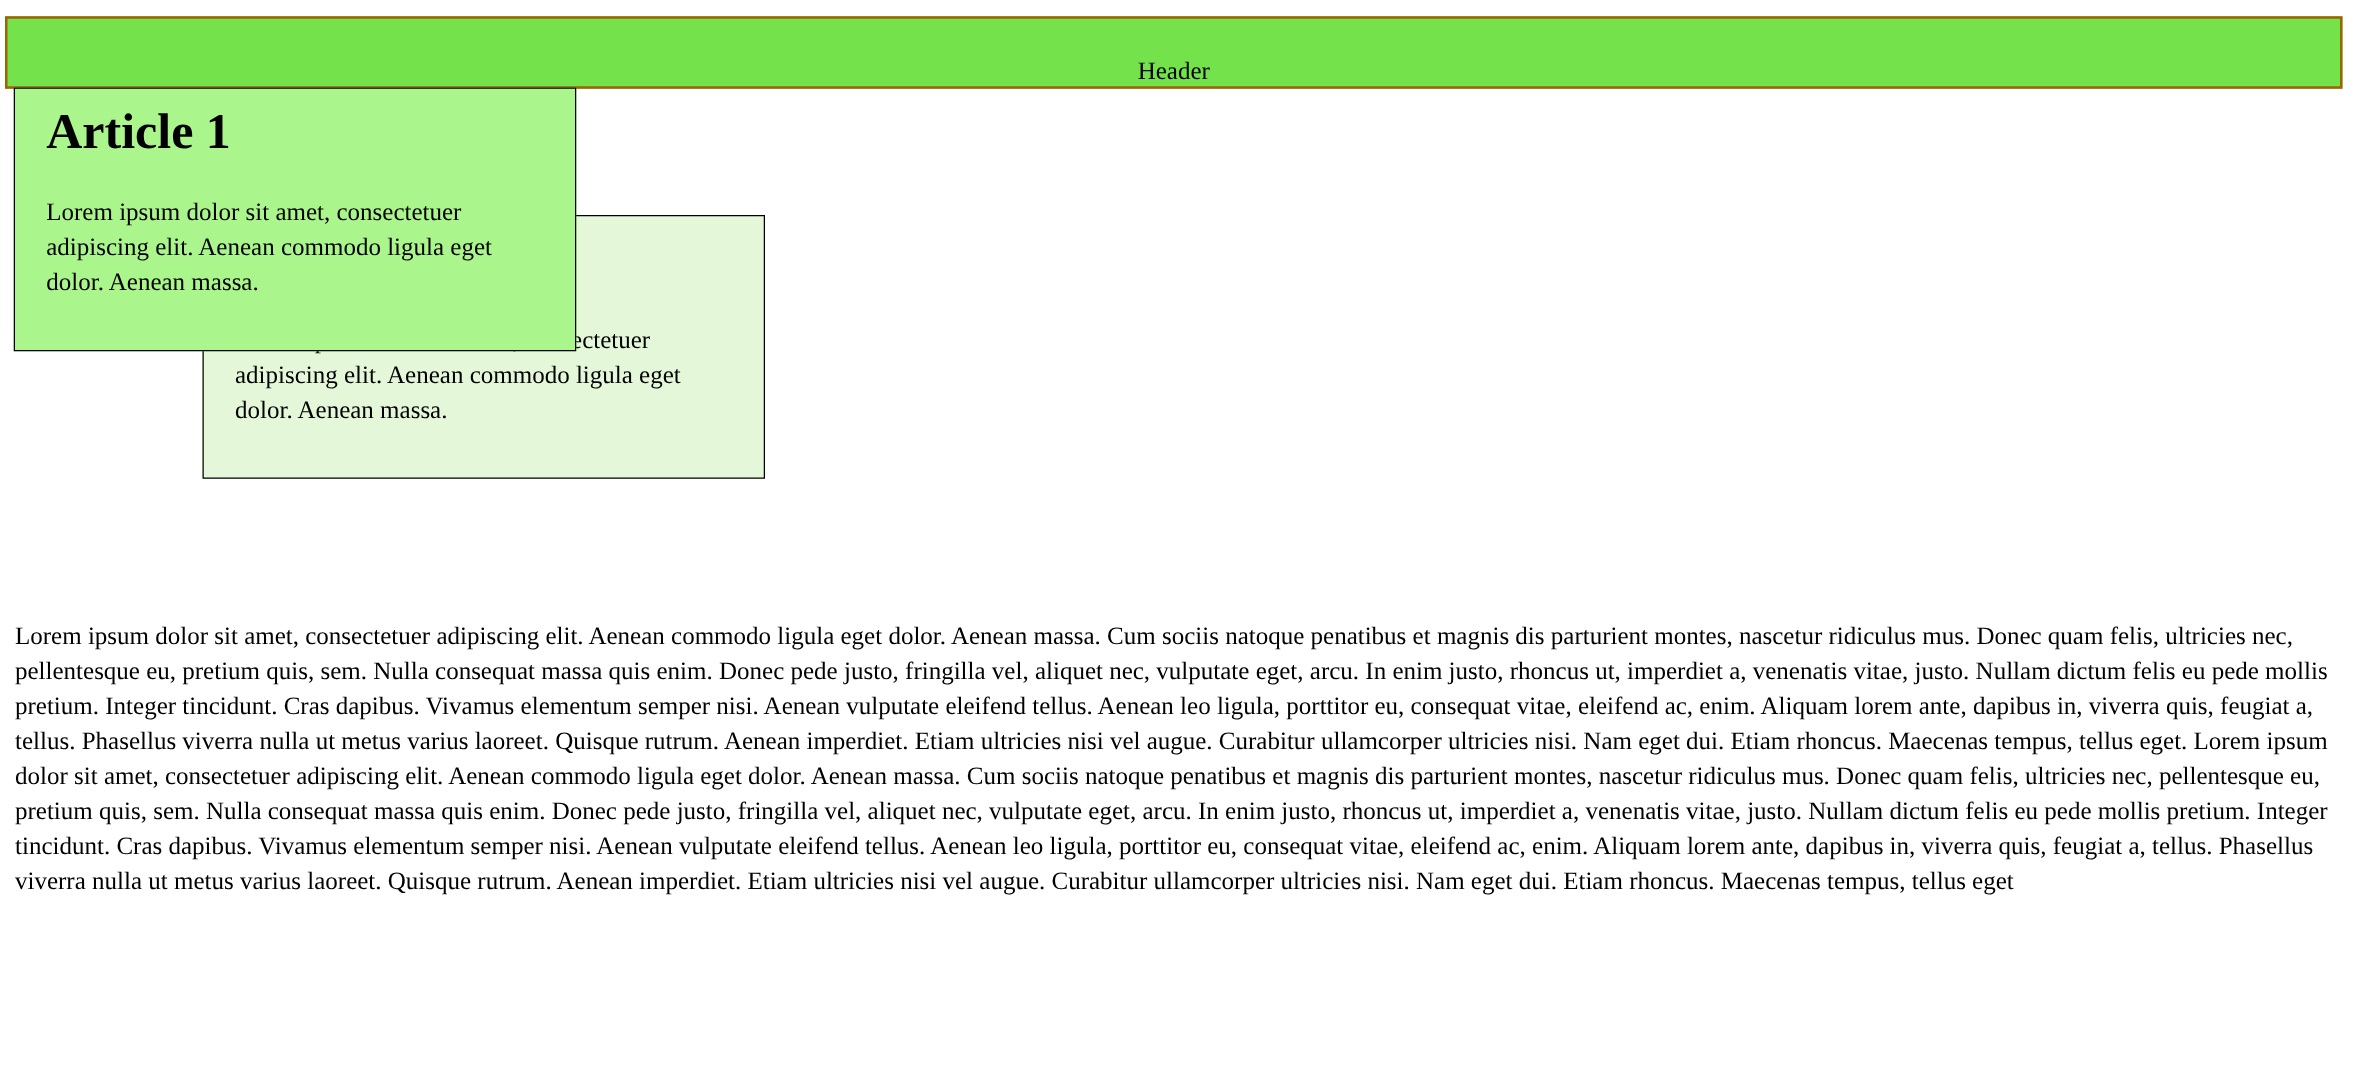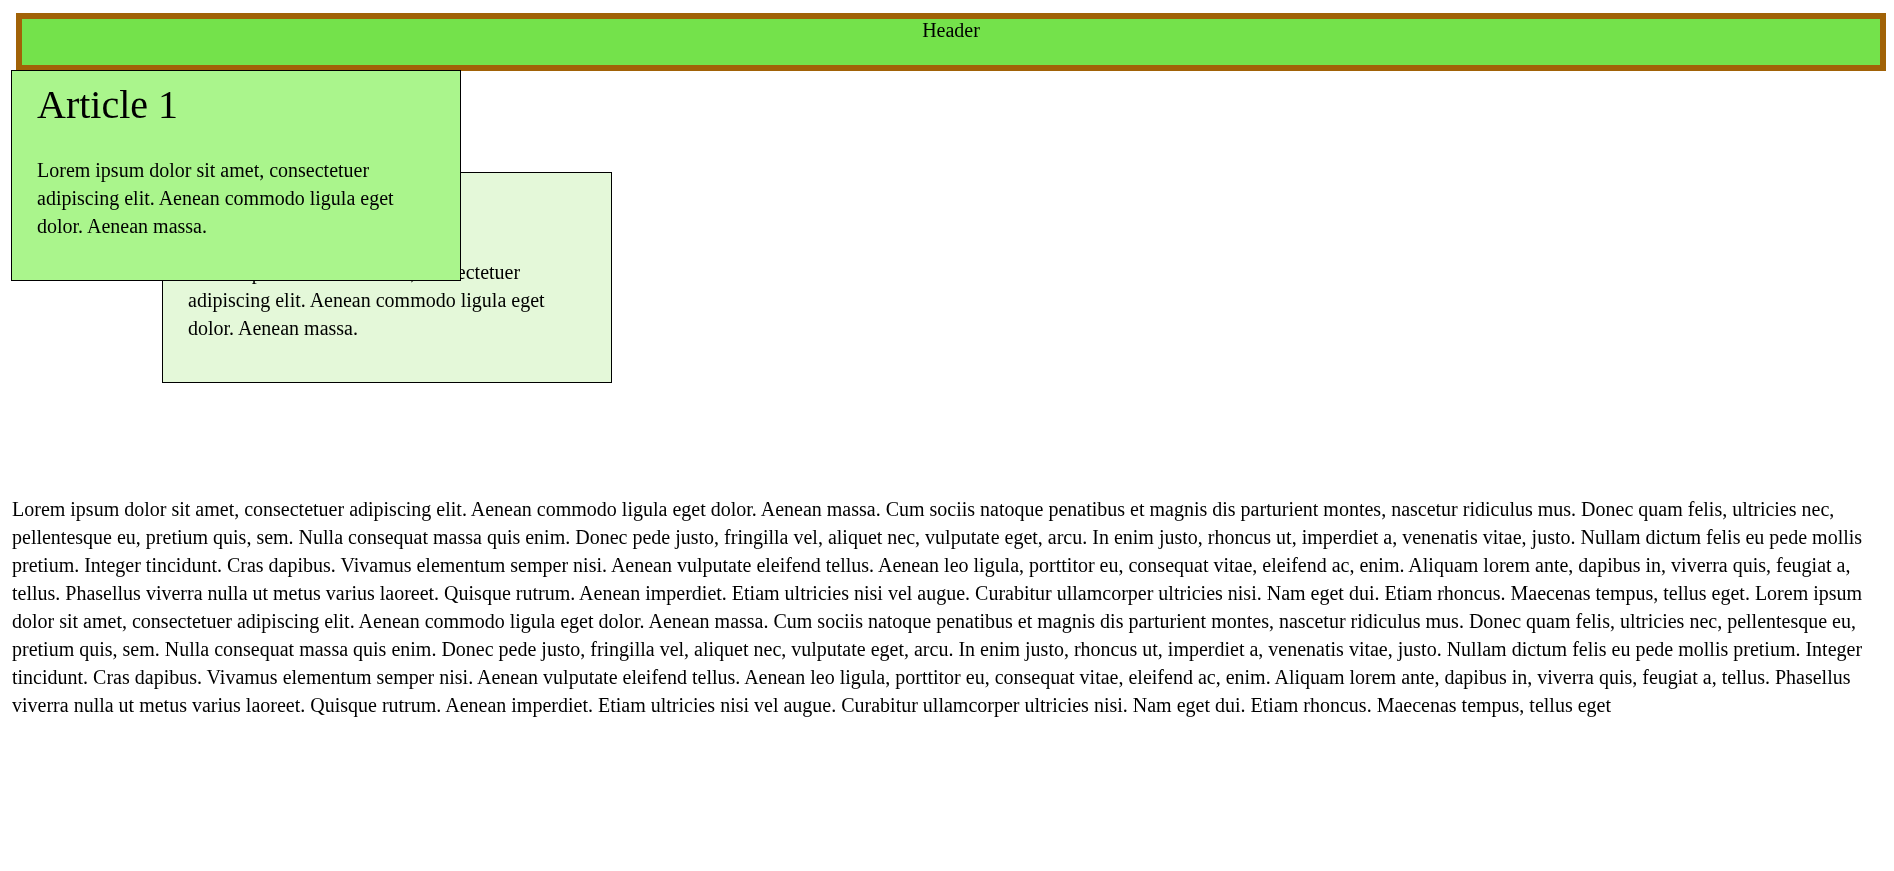--- a/index.html
+++ b/index.html
@@ -11,28 +11,28 @@
   }
   .page {
     position: relative;
     width: 1894px;
     height: 871px;
     background: #ffffff;
     overflow: hidden;
   }
   .bar {
     position: absolute;
-    left: 16px;
+    left: 4px;
     width: 1870px;
     height: 58px;
     box-sizing: border-box;
     background: #74e24b;
-    border: 6px solid #a16207;
+    border: 2px solid #a16207;
     display: flex;
-    align-items: flex-start;
+    align-items: flex-end;
     justify-content: center;
     font-size: 20px;
   }
   .header-bar { top: 13px; }
   .footer-bar { top: 800px; }
 
   .article {
     position: absolute;
     width: 450px;
     height: 211px;
@@ -49,21 +49,21 @@
   }
   .article-2 {
     left: 162px;
     top: 172px;
     background: #e4f8d9;
     z-index: 1;
   }
   .article h1 {
     font-size: 40px;
     line-height: 46px;
-    font-weight: normal;
+    font-weight: bold;
     margin: 11px 0 0 0;
   }
   .article p {
     font-size: 20px;
     line-height: 28px;
     margin: 28px 0 0 0;
   }
   .main-text {
     position: absolute;
     left: 12px;

